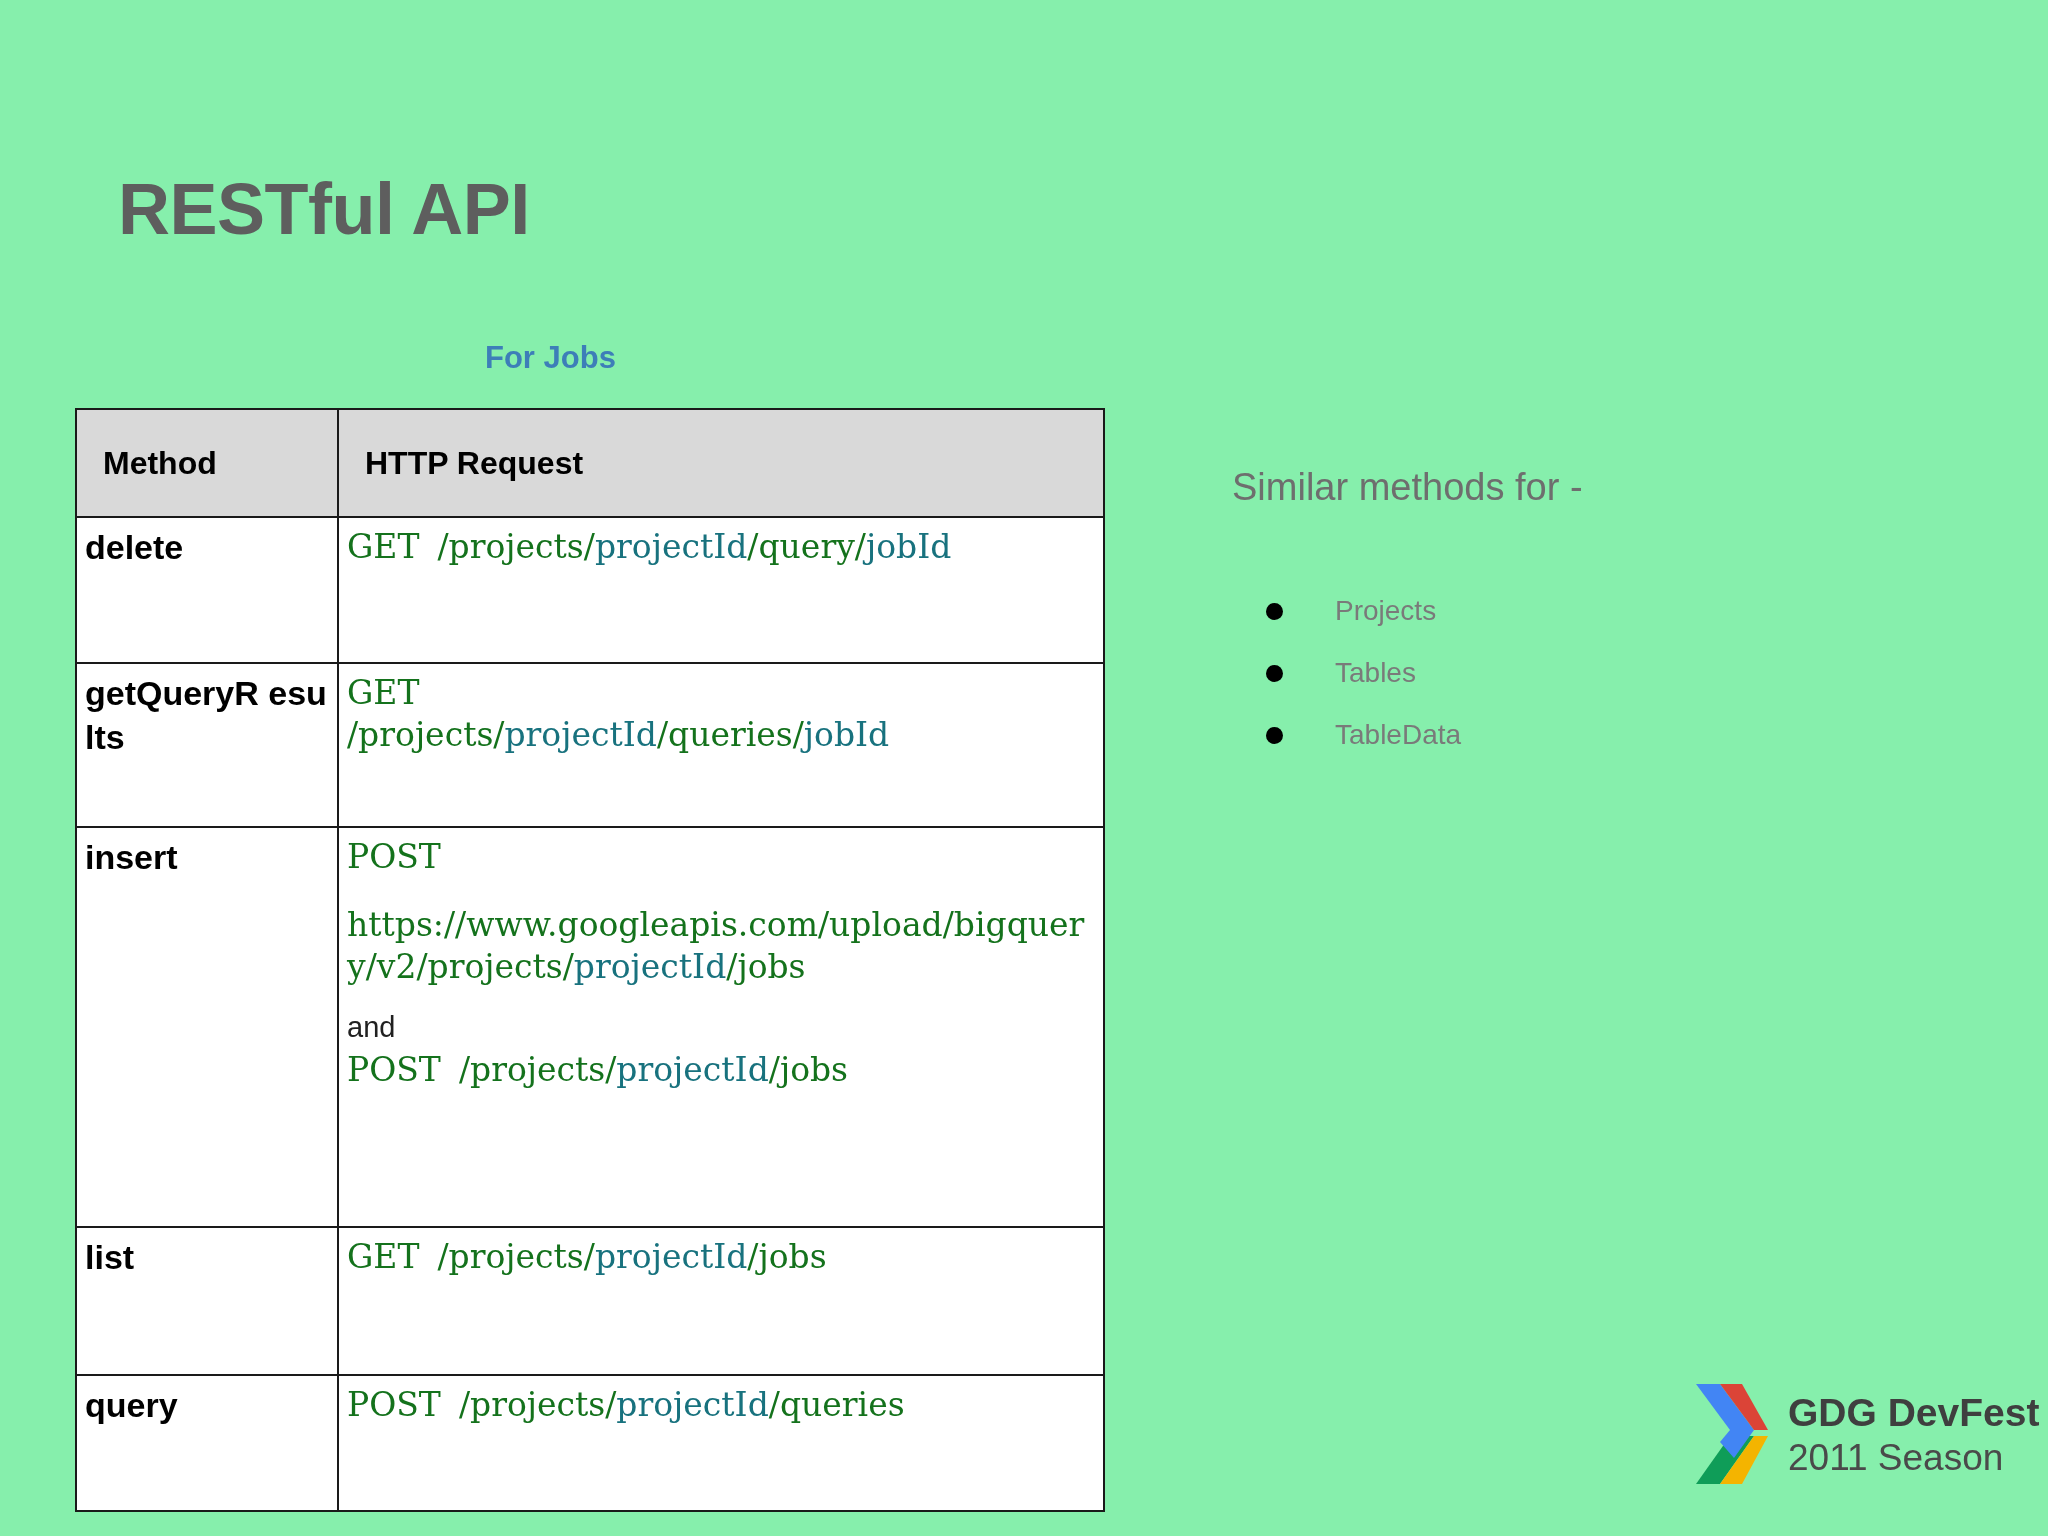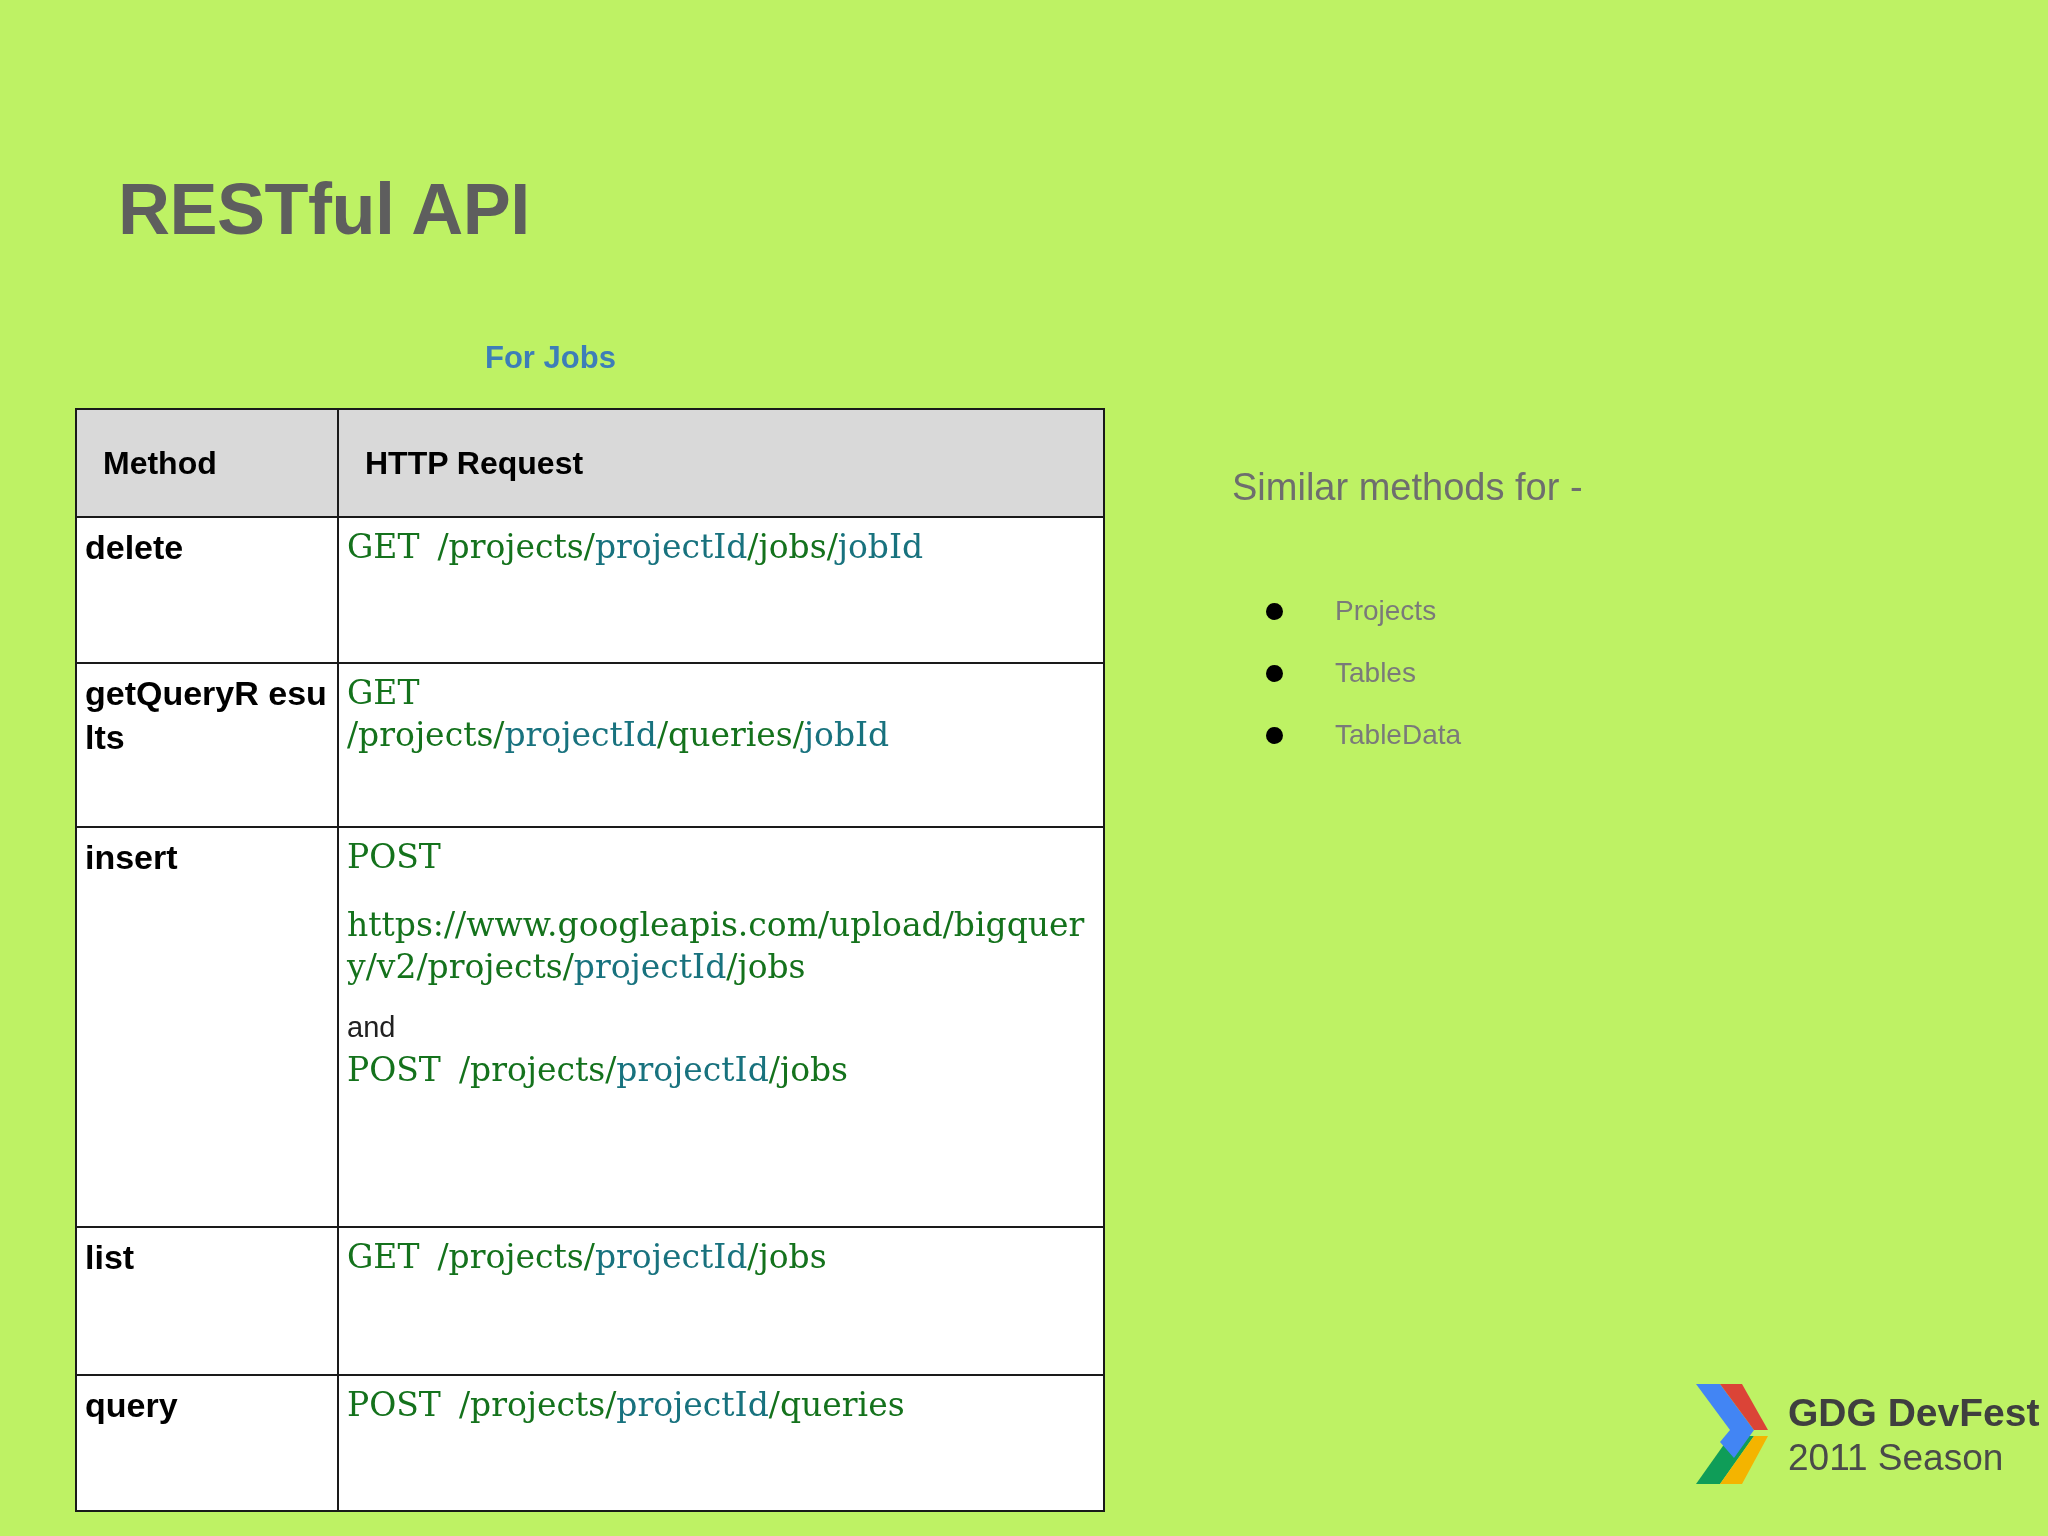--- a/index.html
+++ b/index.html
@@ -12,21 +12,21 @@
     width: 2048px;
     height: 1536px;
     overflow: hidden;
     font-family: "Liberation Sans", sans-serif;
     position: relative;
     -webkit-font-smoothing: antialiased;
   }
   .slide {
     position: absolute;
     inset: 0;
-    background: #bef264;
+    background: #86efac;
   }
 
   
   .slide-title {
     position: absolute;
     left: 118px;
     top: 172px;
     font-size: 72px;
     font-weight: bold;
     color: #5e5e5e;
@@ -208,21 +208,21 @@
         <th>
           <div class="th-inner">HTTP Request</div>
         </th>
       </tr>
     </thead>
     <tbody>
 
       <tr class="row-delete">
         <td class="cell-method">delete</td>
         <td class="cell-request">
-          <span class="verb">GET</span><span class="gap"></span><span class="path">/projects/</span><span class="param">projectId</span><span class="path">/jobs/</span><span class="param">jobId</span>
+          <span class="verb">GET</span><span class="gap"></span><span class="path">/projects/</span><span class="param">projectId</span><span class="path">/query/</span><span class="param">jobId</span>
         </td>
       </tr>
 
       <tr class="row-getqr">
         <td class="cell-method">getQueryR esults</td>
         <td class="cell-request">
           <div><span class="verb">GET</span></div>
           <div><span class="path">/projects/</span><span class="param">projectId</span><span class="path">/queries/</span><span class="param">jobId</span></div>
         </td>
       </tr>

